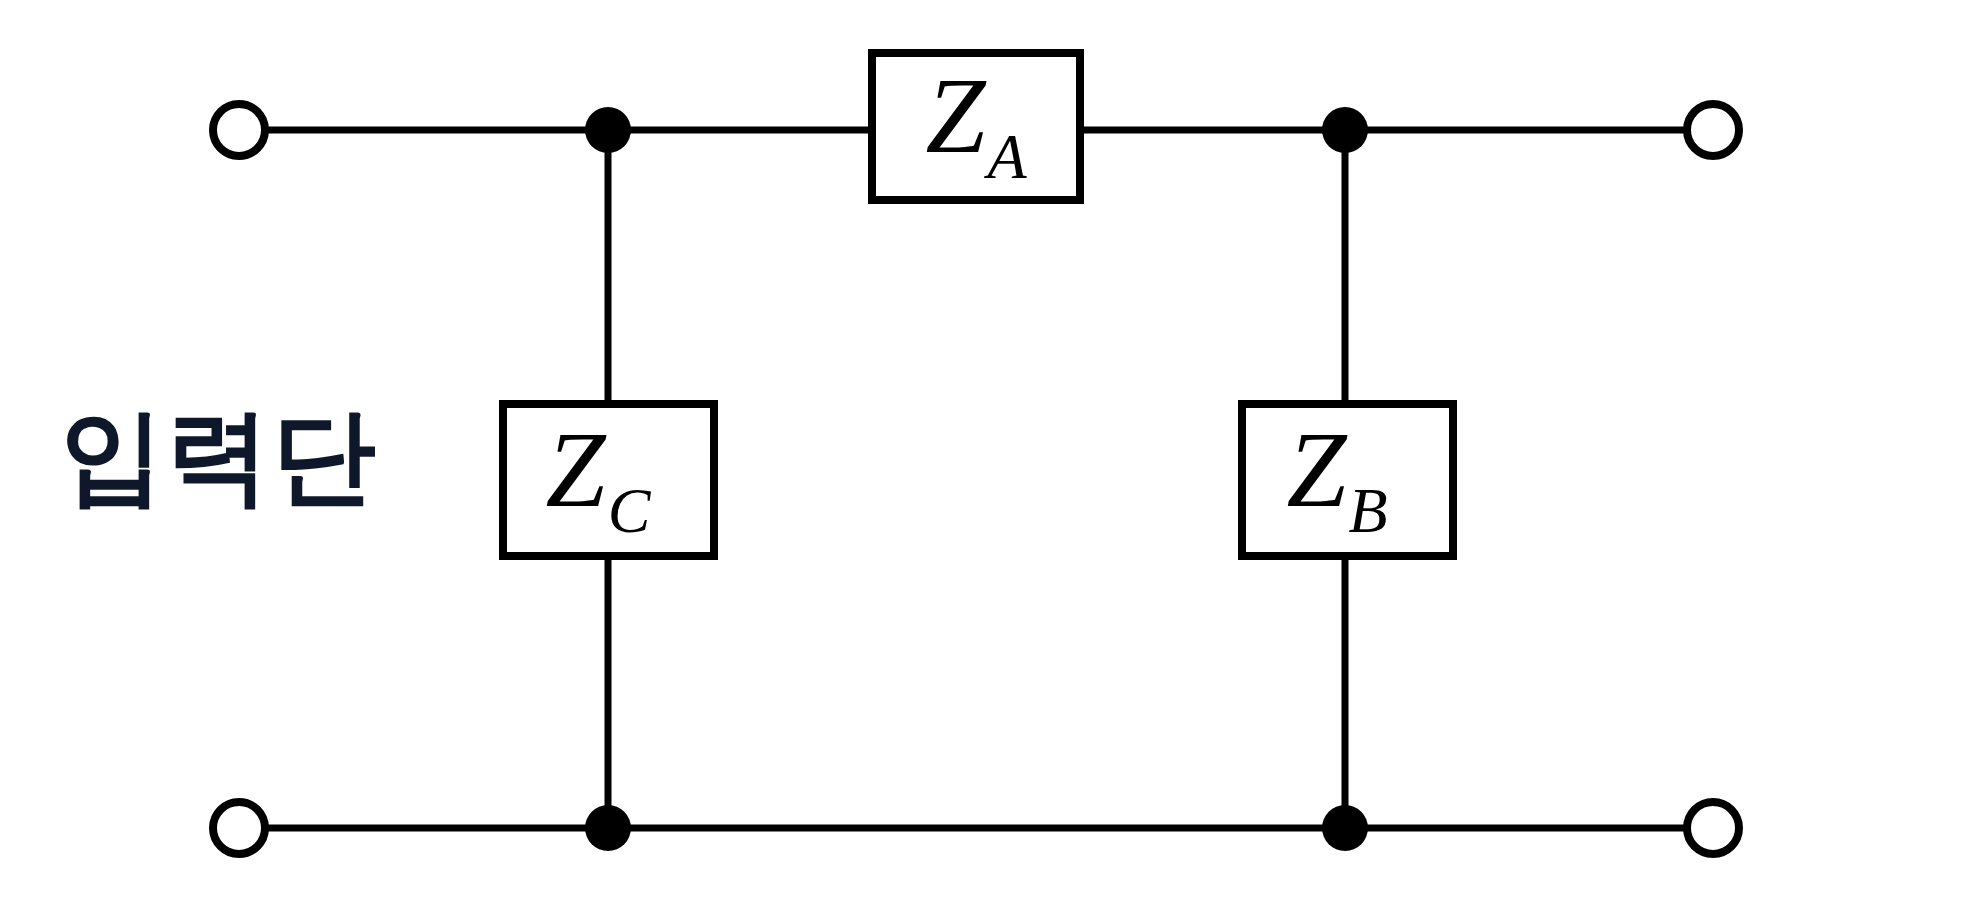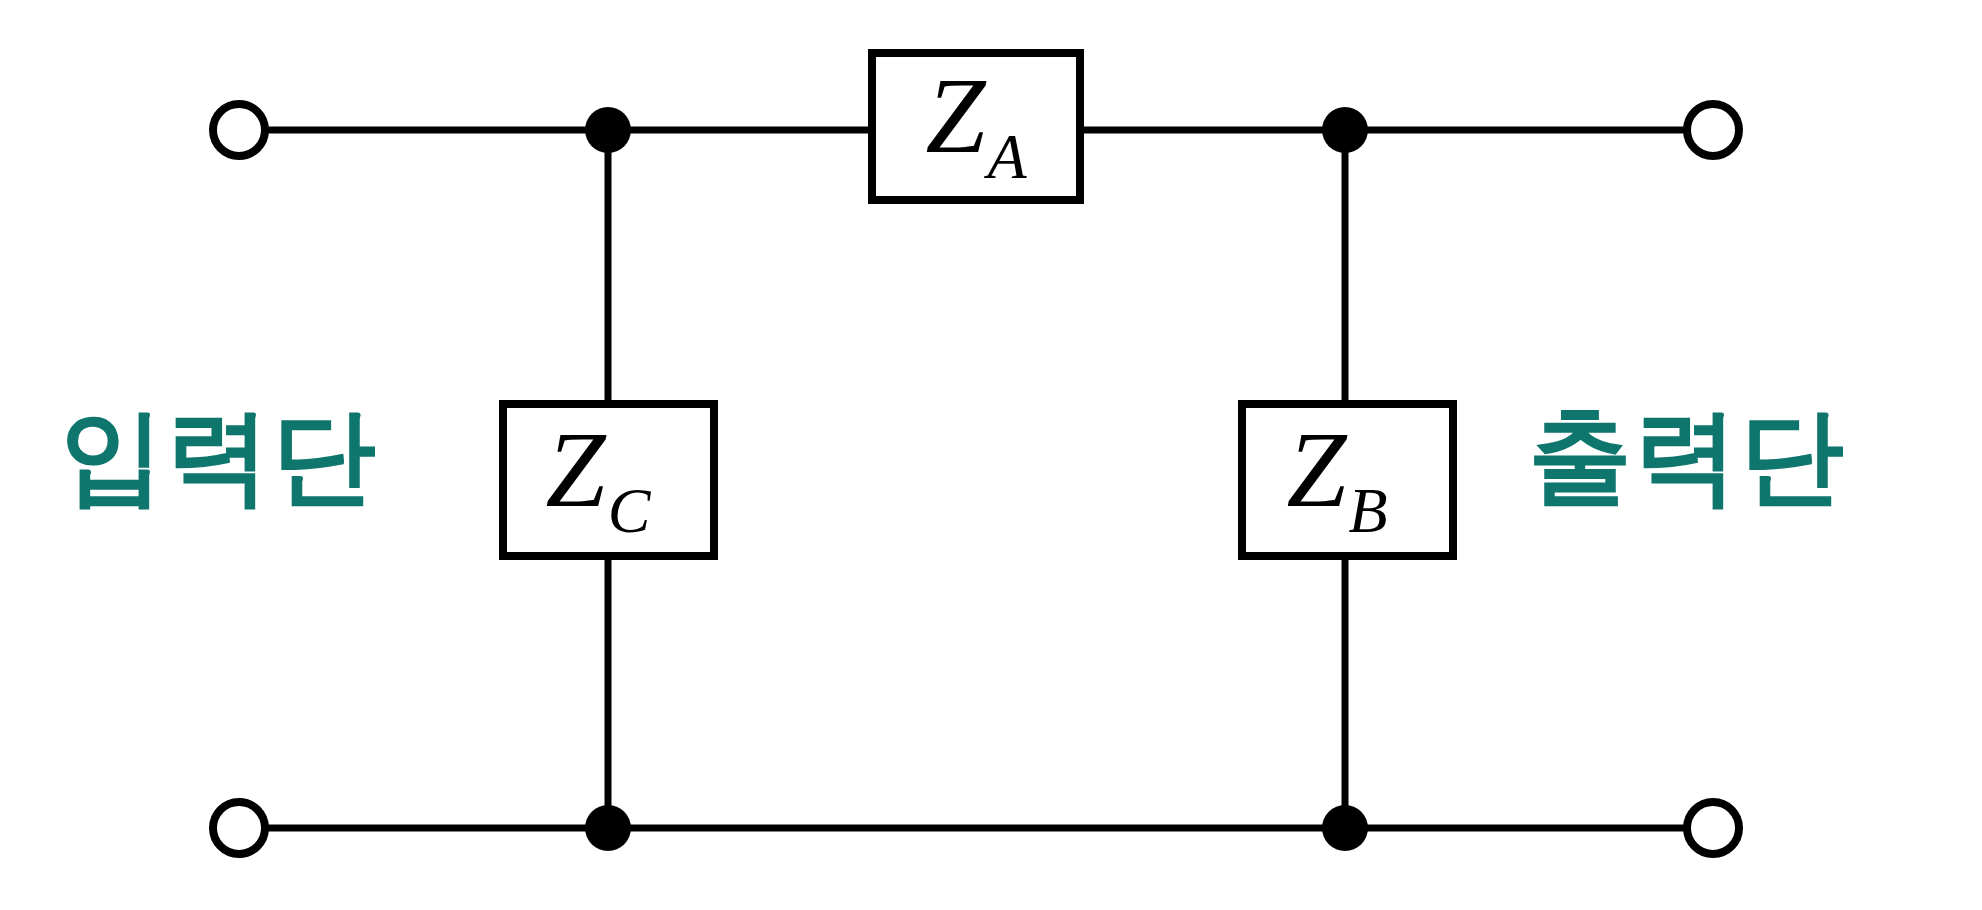--- a/index.html
+++ b/index.html
@@ -55,21 +55,21 @@
   .impedance-sub {
     font-family: "Liberation Serif", "DejaVu Serif", serif;
     font-style: italic;
     font-size: 64px;
   }
   .port-label {
     position: absolute;
     font-family: "DejaVu Sans", "Liberation Sans", sans-serif;
     font-weight: 700;
     font-size: 104px;
-    color: #0f766e;
+    color: #0f172a;
     letter-spacing: 2px;
     white-space: nowrap;
     line-height: 1;
   }
   #input-port-label {
     left: 60px;
     top: 404px;
   }
   #output-port-label {
     left: 1528px;
@@ -119,15 +119,14 @@
 
     <g>
       <text class="impedance-label" x="976" y="152"><tspan>Z</tspan><tspan class="impedance-sub" dx="2" dy="26">A</tspan></text>
       <text class="impedance-label" x="598" y="506"><tspan>Z</tspan><tspan class="impedance-sub" dx="2" dy="26">C</tspan></text>
       <text class="impedance-label" x="1337" y="506"><tspan>Z</tspan><tspan class="impedance-sub" dx="2" dy="26">B</tspan></text>
     </g>
   </svg>
 
   <div class="port-label" id="input-port-label">입력단</div>
 
-  <div class="port-label" id="output-port-label">출력단</div>
 
 </div>
 
 </body></html>

